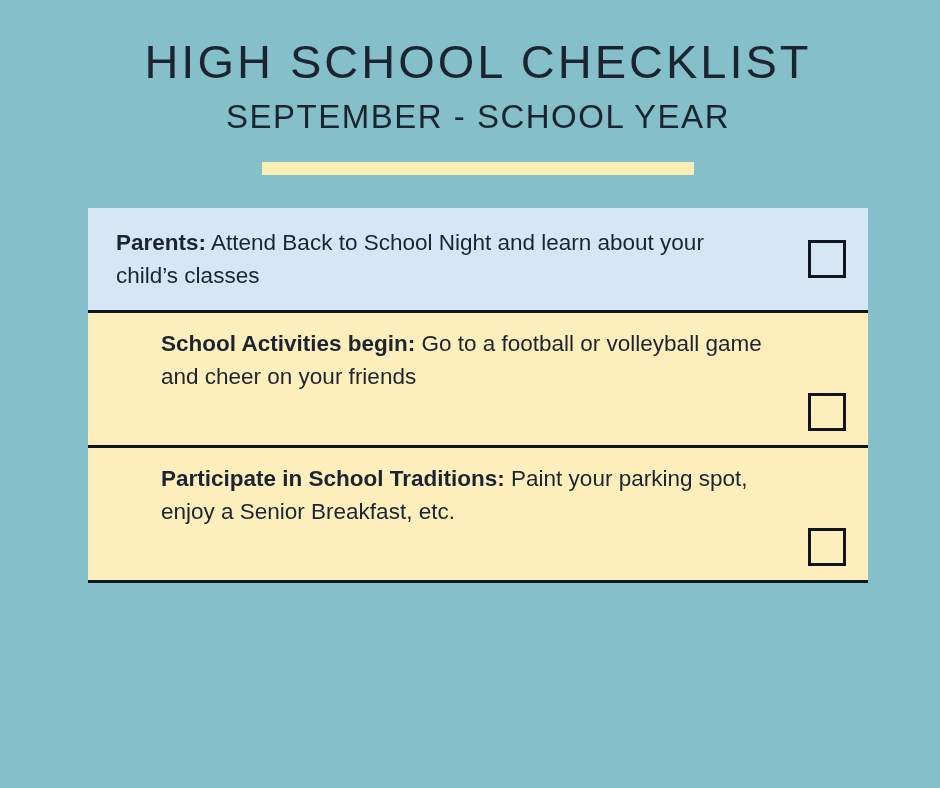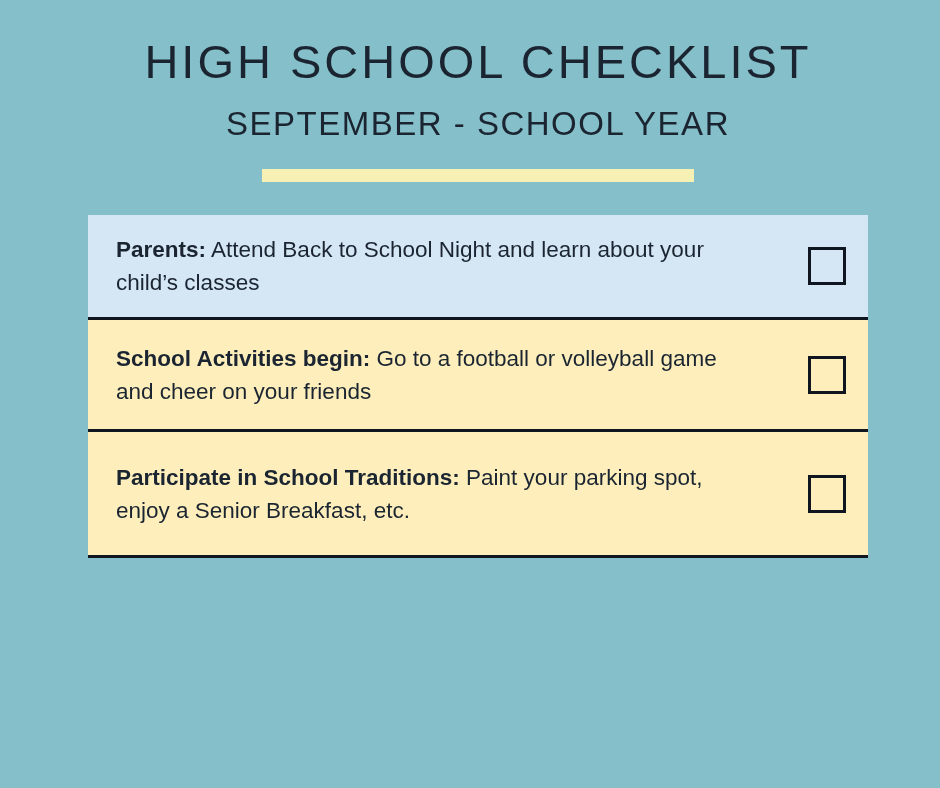--- a/index.html
+++ b/index.html
@@ -30,21 +30,21 @@
     color: var(--ink);
   }
   .title {
     font-size: 47px;
     font-weight: 400;
     letter-spacing: 3px;
     line-height: 56px;
     color: var(--ink);
   }
   .subtitle {
-    margin-top: 14px;
+    margin-top: 7px;
     font-size: 33px;
     font-weight: 500;
     letter-spacing: 1.5px;
     line-height: 40px;
     color: var(--ink);
   }
   .divider-bar {
     width: 432px;
     height: 13px;
     margin: 25px auto 0 auto;
@@ -54,21 +54,21 @@
     width: 780px;
     margin: 33px auto 12px auto;
   }
   .row {
     display: flex;
     align-items: center;
     padding: 14px 22px 14px 28px;
     border-bottom: 3px solid var(--line);
   }
   .row.blue   { background: var(--row-blue); }
-  .row.yellow { background: var(--row-yellow); }
+  .row.yellow { background: var(--row-yellow); flex-direction: column; }
   .row-1 { min-height: 105px; }
   .row-2 { min-height: 112px; }
   .row-3 { min-height: 111px; }
   .row-4 { min-height: 126px; }
   .row-text {
     flex: 1 1 auto;
     max-width: 640px;
     font-size: 22.5px;
     line-height: 33px;
     color: var(--ink);

